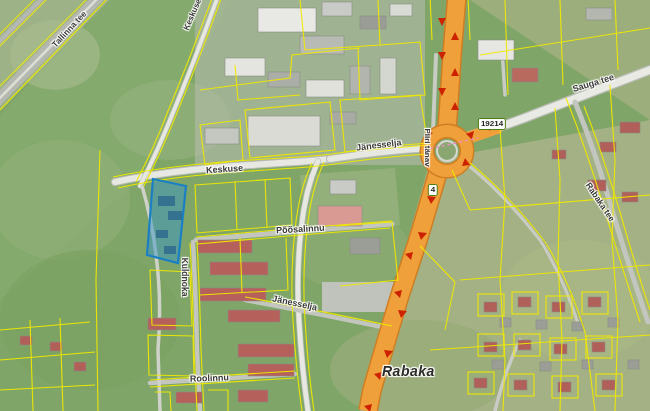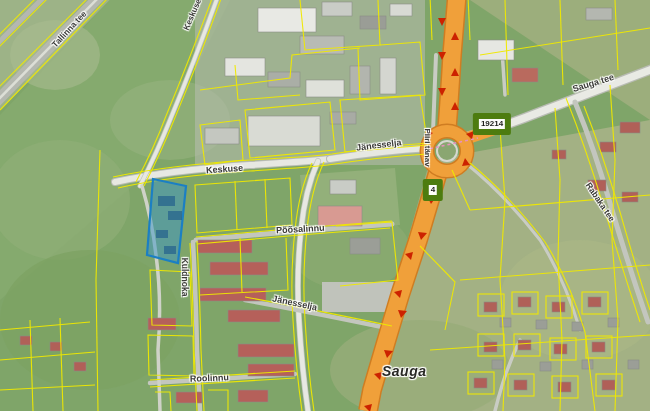--- a/index.html
+++ b/index.html
@@ -2,21 +2,21 @@
 <html><head>
 <meta charset="utf-8">
 <style>
   html,body{margin:0;padding:0;background:#222;}
   #map{position:relative;width:650px;height:411px;overflow:hidden;
        font-family:"Liberation Sans","DejaVu Sans",sans-serif;cursor:grab;}
   #map svg{position:absolute;left:0;top:0;}
   .lbl{position:absolute;color:#3b3b38;font-size:9px;font-weight:bold;white-space:nowrap;
        text-shadow:0 0 2px #fff,1px 1px 1px #fff,-1px -1px 1px #fff,1px -1px 1px #fff,-1px 1px 1px #fff;
        transform-origin:center center;pointer-events:none;}
-  .shield{position:absolute;background:#fdfdfb;border:6px solid #4d7c0f;border-radius:2px;
+  .shield{position:absolute;background:#fdfdfb;border:1px solid #4d7c0f;border-radius:2px;
        color:#1c1c1a;font-size:8px;font-weight:bold;line-height:10px;padding:0 2px;
        text-shadow:none;transform:translate(-50%,-50%);}
   .place{font-size:14px;font-style:italic;font-weight:bold;color:#2a2a26;letter-spacing:.5px;}
 </style>
 </head>
 <body>
 
 <div id="map">
 <svg width="650" height="411" viewBox="0 0 650 411">
 
@@ -255,14 +255,14 @@
 <div class="lbl" style="left:572px;top:78px;transform:rotate(-17deg);">Sauga tee</div>
 <div class="lbl" style="left:578px;top:197px;transform:rotate(56deg);font-size:8.5px;">Rabaka tee</div>
 <div class="lbl" style="left:276px;top:224px;transform:rotate(-3deg);">Põõsalinnu</div>
 <div class="lbl" style="left:166px;top:272px;transform:rotate(90deg);font-size:8.5px;">Kuldnoka</div>
 <div class="lbl" style="left:272px;top:298px;transform:rotate(12deg);">Jänesselja</div>
 <div class="lbl" style="left:190px;top:373px;transform:rotate(-2deg);">Roolinnu</div>
 
 <div class="lbl shield" style="left:492px;top:124px;">19214</div>
 <div class="lbl shield" style="left:433px;top:190px;">4</div>
 
-<div class="lbl place" style="left:382px;top:363px;">Sauga</div>
+<div class="lbl place" style="left:382px;top:363px;">Rabaka</div>
 </div>
 
 </body></html>

